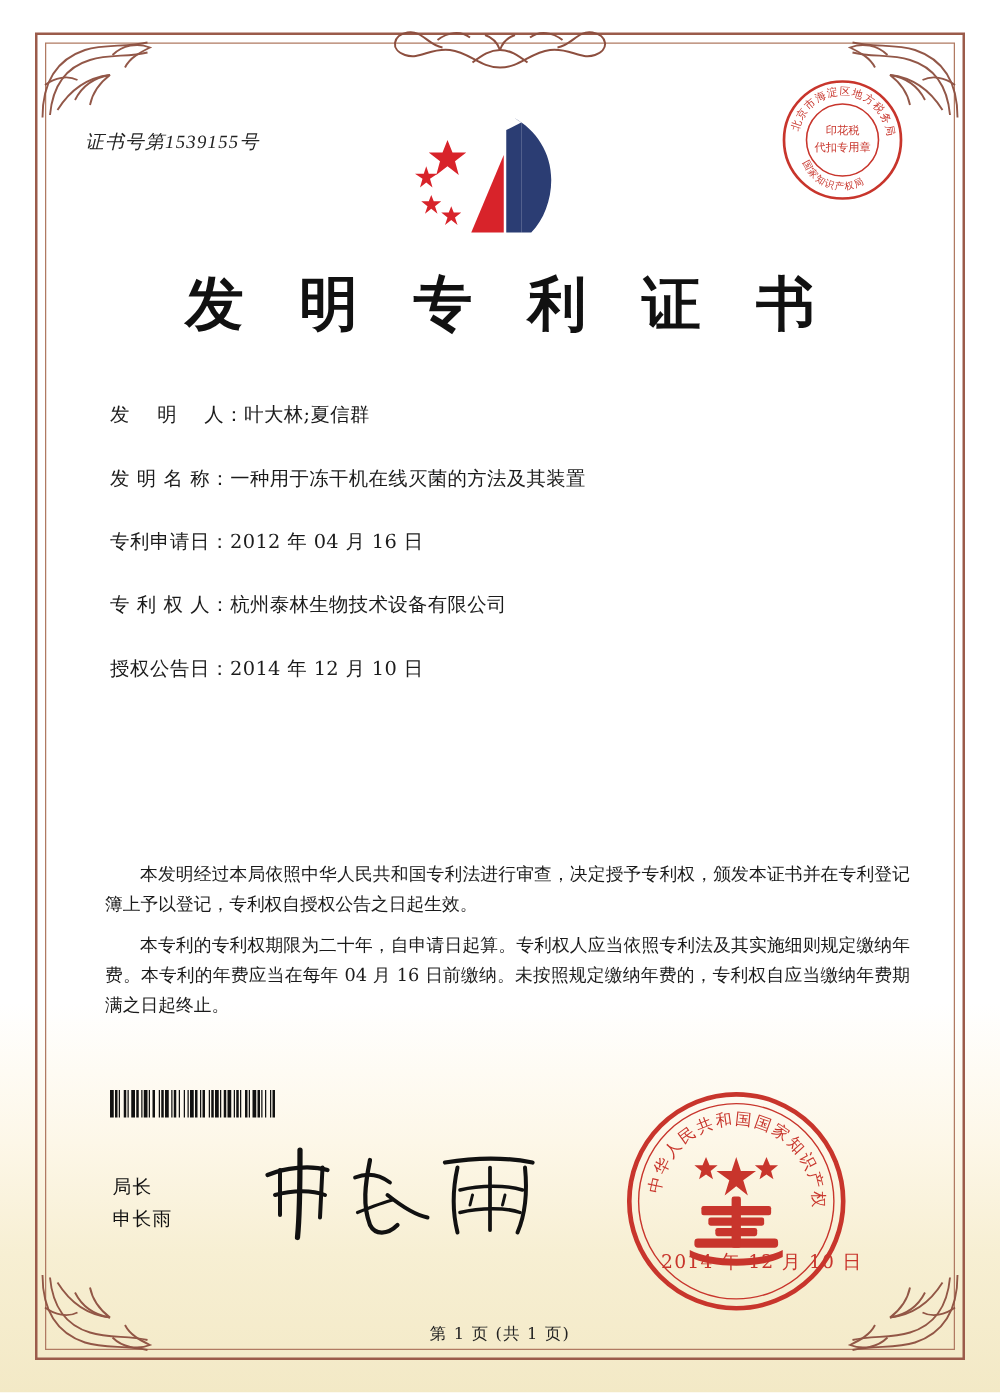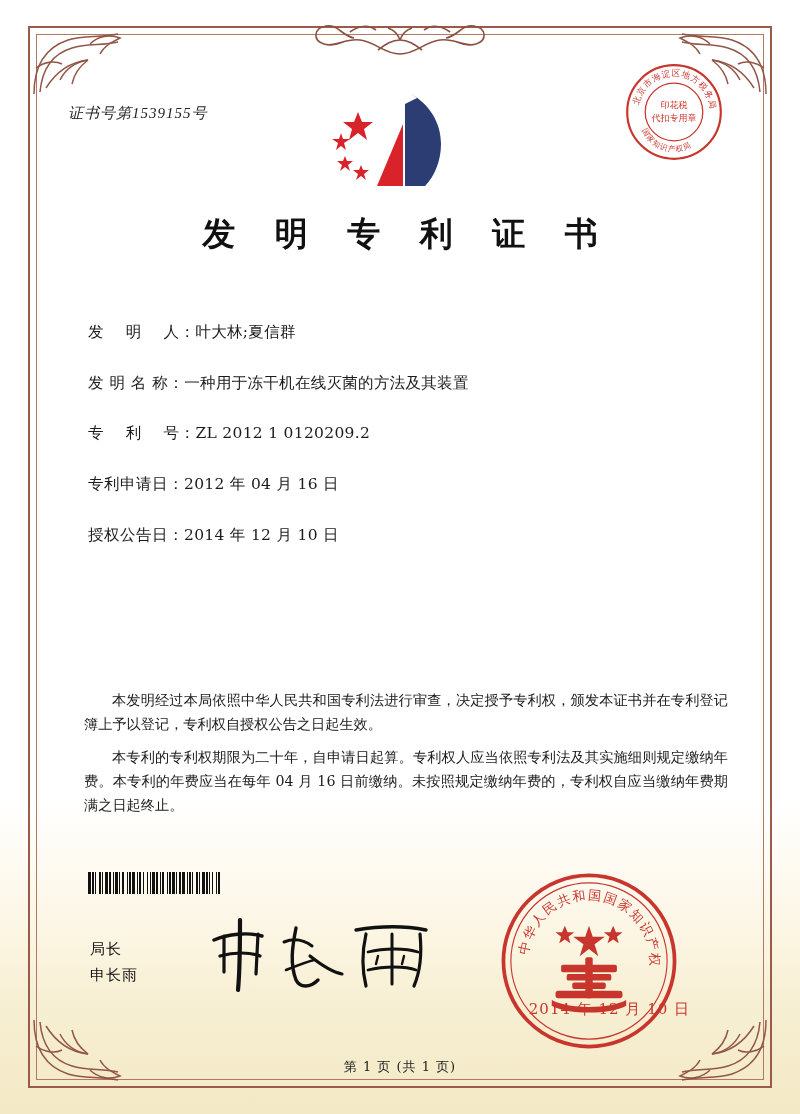--- a/index.html
+++ b/index.html
@@ -90,21 +90,21 @@
     height: 108px;
   }
   .seal-top svg { width: 100%; height: 100%; display:block; }
 
   .doc-title {
     position: absolute;
     left: 0;
     right: 0;
     top: 212px;
     text-align: center;
-    font-size: 33px;
+    font-size: 47px;
     letter-spacing: 14px;
     font-weight: 700;
     color: #111;
     font-family: "DejaVu Serif", serif;
     text-indent: 14px;
   }
 
   .fields {
     position: absolute;
     left: 88px;
@@ -323,26 +323,26 @@
   <div class="fields">
     <div class="field-row">
       <span class="field-label">发    明    人：</span>
       <span class="field-value">叶大林;夏信群</span>
     </div>
     <div class="field-row">
       <span class="field-label">发 明 名 称：</span>
       <span class="field-value">一种用于冻干机在线灭菌的方法及其装置</span>
     </div>
     <div class="field-row">
-      <span class="field-label">专    利    号：</span>
-      <span class="field-value">ZL 2012 1 0120209.2</span>
-    </div>
-    <div class="field-row">
       <span class="field-label">专利申请日：</span>
       <span class="field-value">2012 年 04 月 16 日</span>
+    </div>
+    <div class="field-row">
+      <span class="field-label">专 利 权 人：</span>
+      <span class="field-value">杭州泰林生物技术设备有限公司</span>
     </div>
     <div class="field-row">
       <span class="field-label">授权公告日：</span>
       <span class="field-value">2014 年 12 月 10 日</span>
     </div>
   </div>
 
   <div class="body-text">
     <p>本发明经过本局依照中华人民共和国专利法进行审查，决定授予专利权，颁发本证书并在专利登记簿上予以登记，专利权自授权公告之日起生效。</p>
     <p>本专利的专利权期限为二十年，自申请日起算。专利权人应当依照专利法及其实施细则规定缴纳年费。本专利的年费应当在每年 04 月 16 日前缴纳。未按照规定缴纳年费的，专利权自应当缴纳年费期满之日起终止。</p>

